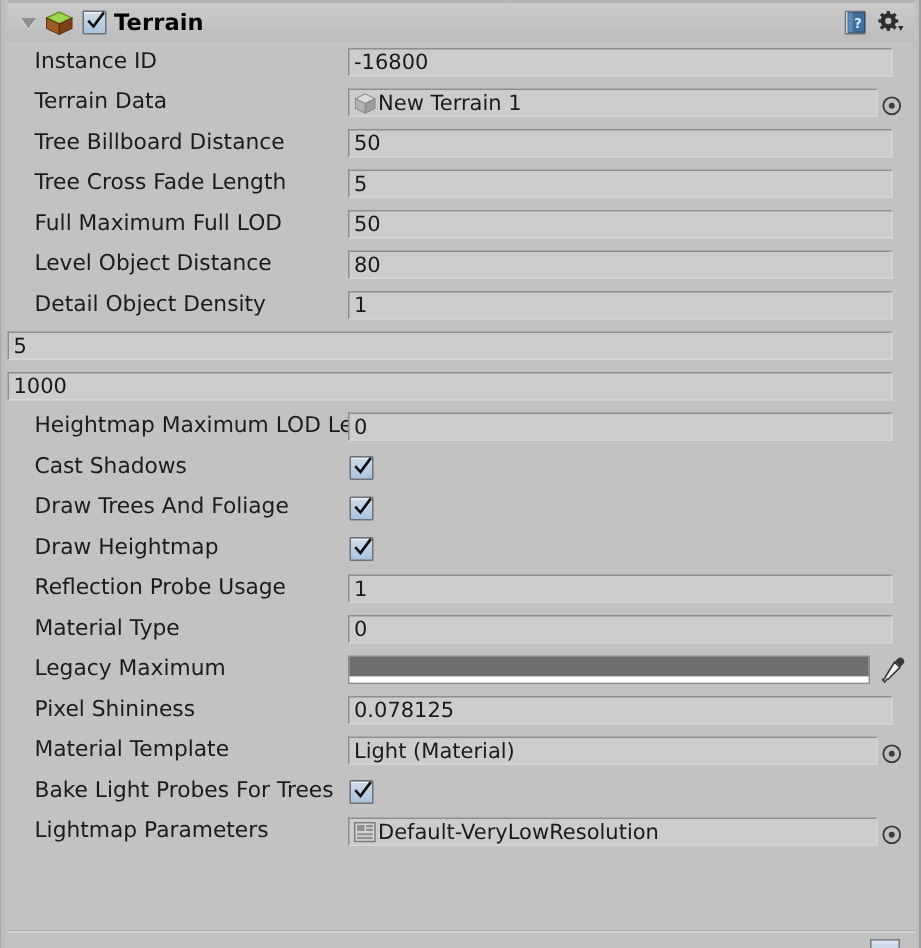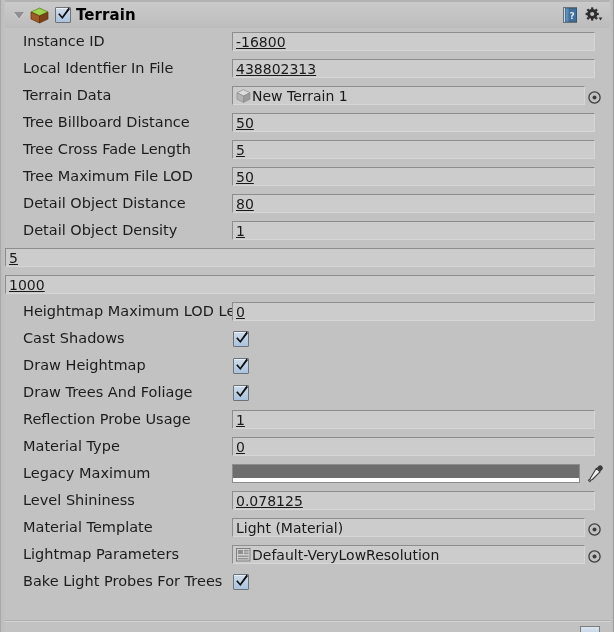--- a/index.html
+++ b/index.html
@@ -156,21 +156,21 @@
     font-size: 14px;
     color: #1a1a1a;
     line-height: 18px;
     padding-left: 3px;
     white-space: nowrap;
     overflow: hidden;
     display: flex;
     align-items: center;
     cursor: text;
   }
-  .field.narrow { margin-right: 15px; text-decoration: underline; }
+  .field.narrow { margin-right: 15px; }
   .field.objectfield { margin-right: 25px; cursor: pointer; }
 
   
   .checkbox {
     width: 14px; height: 14px;
     border: 1px solid #6d7278;
     border-radius: 1px;
     background: linear-gradient(to bottom, #cfdcea 0%, #aac3dc 100%);
     box-shadow: inset 0 1px 0 #e8f0f8;
     position: relative;
@@ -313,26 +313,20 @@
   </div>
 
   <div id="rows">
       <div class="row">
         <div class="label">Instance ID</div>
         <div class="ctrl">
           <div class="field narrow">-16800</div>
         </div>
       </div>
       <div class="row">
-        <div class="label">Local Identfier In File</div>
-        <div class="ctrl">
-          <div class="field narrow">438802313</div>
-        </div>
-      </div>
-      <div class="row">
         <div class="label">Terrain Data</div>
         <div class="ctrl">
           <div class="field objectfield">
             <span class="asset-icon"><svg width="15" height="14" viewBox="0 0 15 14">
                 <polygon points="7.5,0.6 14,3.8 7.5,7 1,3.8" fill="#dcdcdc" stroke="#8c8c8c" stroke-width="0.7"></polygon>
                 <polygon points="1,3.8 7.5,7 7.5,13.4 1,10.2" fill="#b4b4b4" stroke="#8c8c8c" stroke-width="0.7"></polygon>
                 <polygon points="7.5,7 14,3.8 14,10.2 7.5,13.4" fill="#9c9c9c" stroke="#8c8c8c" stroke-width="0.7"></polygon>
               </svg></span>
             <span class="fieldtext">New Terrain 1</span>
           </div>
@@ -348,27 +342,27 @@
           <div class="field narrow">50</div>
         </div>
       </div>
       <div class="row">
         <div class="label">Tree Cross Fade Length</div>
         <div class="ctrl">
           <div class="field narrow">5</div>
         </div>
       </div>
       <div class="row">
-        <div class="label">Tree Maximum File LOD</div>
+        <div class="label">Full Maximum Full LOD</div>
         <div class="ctrl">
           <div class="field narrow">50</div>
         </div>
       </div>
       <div class="row">
-        <div class="label">Detail Object Distance</div>
+        <div class="label">Level Object Distance</div>
         <div class="ctrl">
           <div class="field narrow">80</div>
         </div>
       </div>
       <div class="row">
         <div class="label">Detail Object Density</div>
         <div class="ctrl">
           <div class="field narrow">1</div>
         </div>
       </div>
@@ -392,31 +386,31 @@
         <div class="label">Cast Shadows</div>
         <div class="ctrl">
           <span class="checkbox">
             <svg class="mark" viewBox="0 0 14 16">
               <path d="M2.5,8.2 L5.2,11.4 L11.6,2.6 L13,3.9 L5.4,14 L1.2,9.3 Z" fill="#0d0d0d"></path>
             </svg>
           </span>
         </div>
       </div>
       <div class="row">
-        <div class="label">Draw Heightmap</div>
+        <div class="label">Draw Trees And Foliage</div>
         <div class="ctrl">
           <span class="checkbox">
             <svg class="mark" viewBox="0 0 14 16">
               <path d="M2.5,8.2 L5.2,11.4 L11.6,2.6 L13,3.9 L5.4,14 L1.2,9.3 Z" fill="#0d0d0d"></path>
             </svg>
           </span>
         </div>
       </div>
       <div class="row">
-        <div class="label">Draw Trees And Foliage</div>
+        <div class="label">Draw Heightmap</div>
         <div class="ctrl">
           <span class="checkbox">
             <svg class="mark" viewBox="0 0 14 16">
               <path d="M2.5,8.2 L5.2,11.4 L11.6,2.6 L13,3.9 L5.4,14 L1.2,9.3 Z" fill="#0d0d0d"></path>
             </svg>
           </span>
         </div>
       </div>
       <div class="row">
         <div class="label">Reflection Probe Usage</div>
@@ -437,35 +431,45 @@
             <div class="rgb" style="background: rgb(110, 110, 110);"></div>
             <div class="alpha" style="background: rgb(255, 255, 255);"></div>
           </div>
           <span class="eyedropper"><svg width="19" height="19" viewBox="0 0 19 19">
               <path d="M13.8,1.8 a2.6,2.6 0 0 1 3.6,3.6 l-2.1,2.1 -3.6,-3.6 z" fill="#3a3a3a"></path>
               <path d="M11.4,4.3 l3.6,3.6 -7.6,7.6 -1.4,0.6 -1.1,1.6 -1.5,-1.5 1.6,-1.1 0.6,-1.4 z" fill="#f0f0f0" stroke="#3a3a3a" stroke-width="1.1" stroke-linejoin="round"></path>
             </svg></span>
         </div>
       </div>
       <div class="row">
-        <div class="label">Level Shininess</div>
+        <div class="label">Pixel Shininess</div>
         <div class="ctrl">
           <div class="field narrow">0.078125</div>
         </div>
       </div>
       <div class="row">
         <div class="label">Material Template</div>
         <div class="ctrl">
           <div class="field objectfield">
             <span class="fieldtext">Light (Material)</span>
           </div>
           <span class="obj-select"><svg width="13" height="13" viewBox="0 0 13 13">
               <circle cx="6.5" cy="6.5" r="5.6" fill="none" stroke="#3d3d3d" stroke-width="1.3"></circle>
               <circle cx="6.5" cy="6.5" r="2" fill="#3d3d3d"></circle>
             </svg></span>
+        </div>
+      </div>
+      <div class="row">
+        <div class="label">Bake Light Probes For Trees</div>
+        <div class="ctrl">
+          <span class="checkbox">
+            <svg class="mark" viewBox="0 0 14 16">
+              <path d="M2.5,8.2 L5.2,11.4 L11.6,2.6 L13,3.9 L5.4,14 L1.2,9.3 Z" fill="#0d0d0d"></path>
+            </svg>
+          </span>
         </div>
       </div>
       <div class="row">
         <div class="label">Lightmap Parameters</div>
         <div class="ctrl">
           <div class="field objectfield">
             <span class="asset-icon"><svg width="15" height="14" viewBox="0 0 15 14">
                 <rect x="0.5" y="0.5" width="13.5" height="12.5" fill="#d2d2d2" stroke="#777" stroke-width="0.9"></rect>
                 <rect x="2" y="2" width="5" height="4" fill="#8f8f8f"></rect>
                 <rect x="8" y="2" width="4.5" height="1.5" fill="#8f8f8f"></rect>
@@ -474,30 +478,20 @@
                 <rect x="2" y="10" width="10.5" height="1.4" fill="#8f8f8f"></rect>
               </svg></span>
             <span class="fieldtext">Default-VeryLowResolution</span>
           </div>
           <span class="obj-select"><svg width="13" height="13" viewBox="0 0 13 13">
               <circle cx="6.5" cy="6.5" r="5.6" fill="none" stroke="#3d3d3d" stroke-width="1.3"></circle>
               <circle cx="6.5" cy="6.5" r="2" fill="#3d3d3d"></circle>
             </svg></span>
         </div>
       </div>
-      <div class="row">
-        <div class="label">Bake Light Probes For Trees</div>
-        <div class="ctrl">
-          <span class="checkbox">
-            <svg class="mark" viewBox="0 0 14 16">
-              <path d="M2.5,8.2 L5.2,11.4 L11.6,2.6 L13,3.9 L5.4,14 L1.2,9.3 Z" fill="#0d0d0d"></path>
-            </svg>
-          </span>
-        </div>
-      </div>
     </div>
 
   <div class="bottom-sep"></div>
   <div class="bottom-strip">
     <span class="mini-star">
       
     </span>
     <span class="mini-box"></span>
   </div>
 

